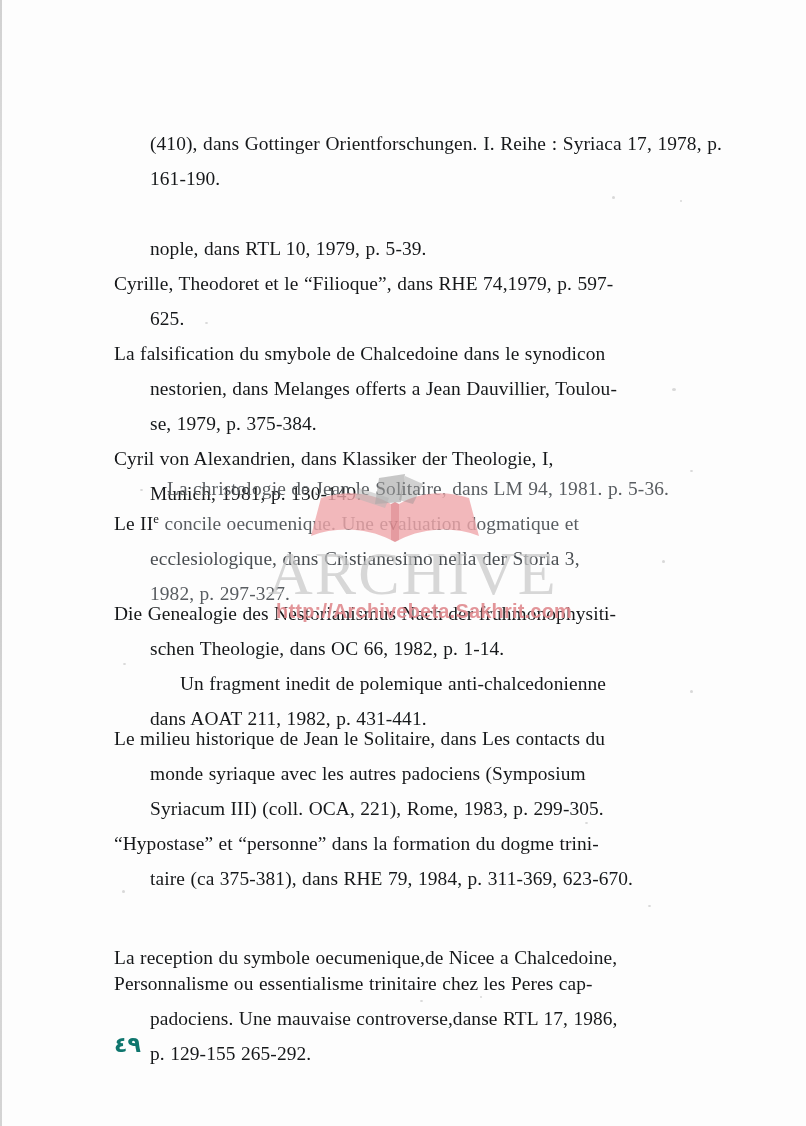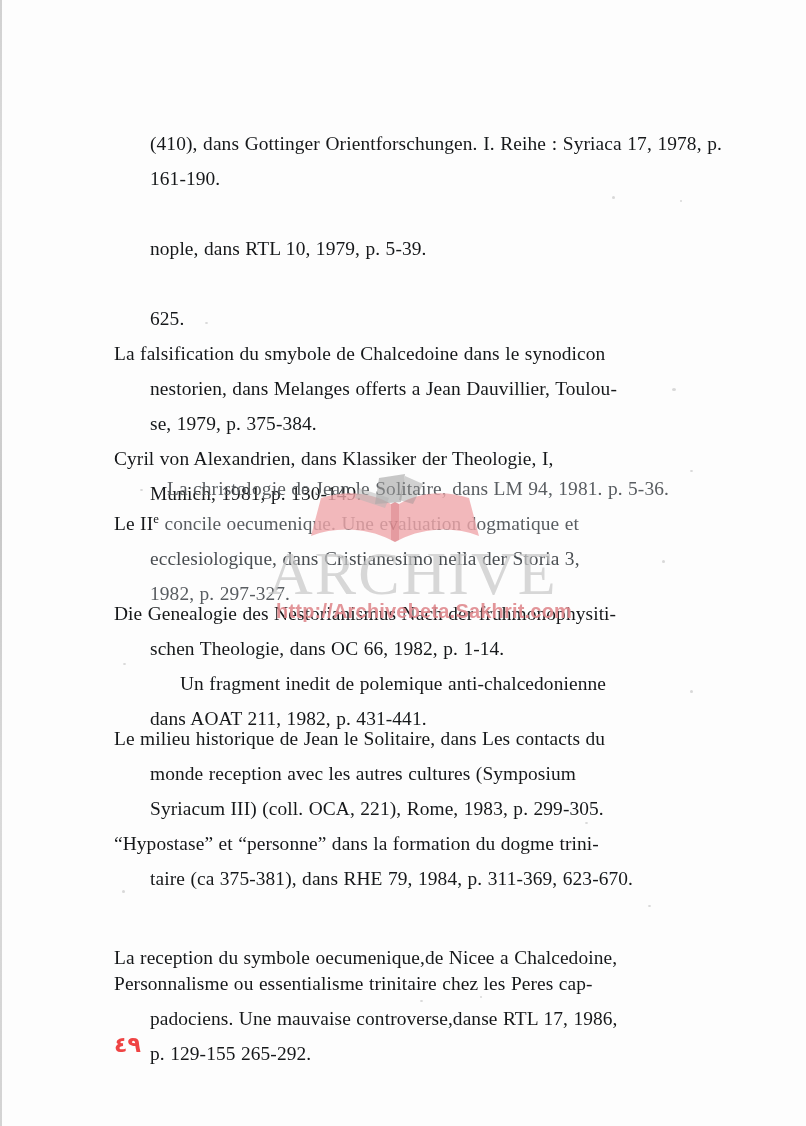--- a/index.html
+++ b/index.html
@@ -128,21 +128,21 @@
   .faded2 { color: #4a4e52; margin-top: 40px; }
 
   
   #folio {
     position: absolute;
     left: 114px;
     top: 1030px;
     font-family: "DejaVu Sans", sans-serif;
     font-size: 22px;
     font-weight: bold;
-    color: #ef4444;
+    color: #0f766e;
     letter-spacing: 2px;
     z-index: 2;
   }
 
   
   .speck {
     position: absolute;
     background: #b9b9b9;
     border-radius: 50%;
     z-index: 1;
@@ -199,21 +199,21 @@
     <div class="entry cont" style="top:126px;">
       <span>(410), dans Gottinger Orientforschungen. I. Reihe : Syriaca 17, 1978, p. 161-190.</span>
     </div>
 
     <div class="entry hang" style="top:196px;">
       <br>
       <span>nople, dans RTL 10, 1979, p. 5-39.</span>
     </div>
 
     <div class="entry hang" style="top:266px;">
-      <br>
+      <span>Cyrille, Theodoret et le “Filioque”, dans RHE 74,1979, p. 597-</span><br>
       <span>625.</span>
     </div>
 
     <div class="entry hang" style="top:336px;">
       <span>La falsification du smybole de Chalcedoine dans le synodicon</span><br>
       <span>nestorien, dans Melanges offerts a Jean Dauvillier, Toulou-</span><br>
       <span>se,  1979, p. 375-384.</span>
     </div>
 
     <div class="entry hang" style="top:441px;">
@@ -236,21 +236,21 @@
       <span>schen Theologie, dans OC 66, 1982, p. 1-14.</span>
     </div>
 
     <div class="entry indent-first" style="top: 666px;">
       <span>Un fragment inedit de polemique anti-chalcedonienne</span><br>
       <span>dans AOAT 211, 1982, p. 431-441.</span>
     </div>
 
     <div class="entry hang" style="top: 721px;">
       <span>Le milieu historique de Jean le Solitaire, dans Les contacts du</span><br>
-      <span>monde reception avec les autres cultures (Symposium</span><br>
+      <span>monde syriaque avec les autres padociens (Symposium</span><br>
       <span>Syriacum III) (coll. OCA, 221), Rome, 1983, p. 299-305.</span>
     </div>
 
     <div class="entry hang" style="top: 826px;">
       <span>“Hypostase” et “personne” dans la formation du dogme trini-</span><br>
       <span>taire (ca 375-381), dans RHE 79, 1984, p. 311-369, 623-670.</span>
     </div>
 
     <div class="entry hang" style="top: 896px; margin-top: 44px;">
       <span>La reception du symbole oecumenique,de Nicee a Chalcedoine,</span><br>

